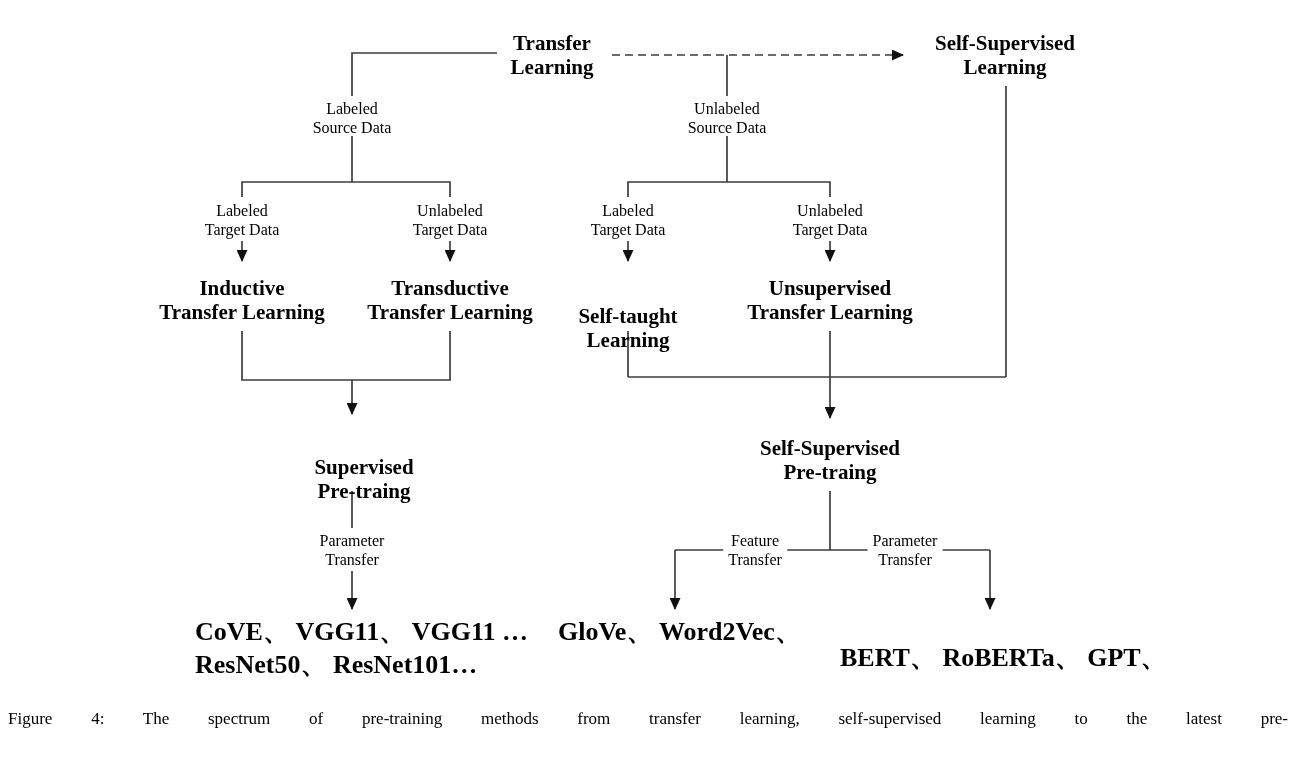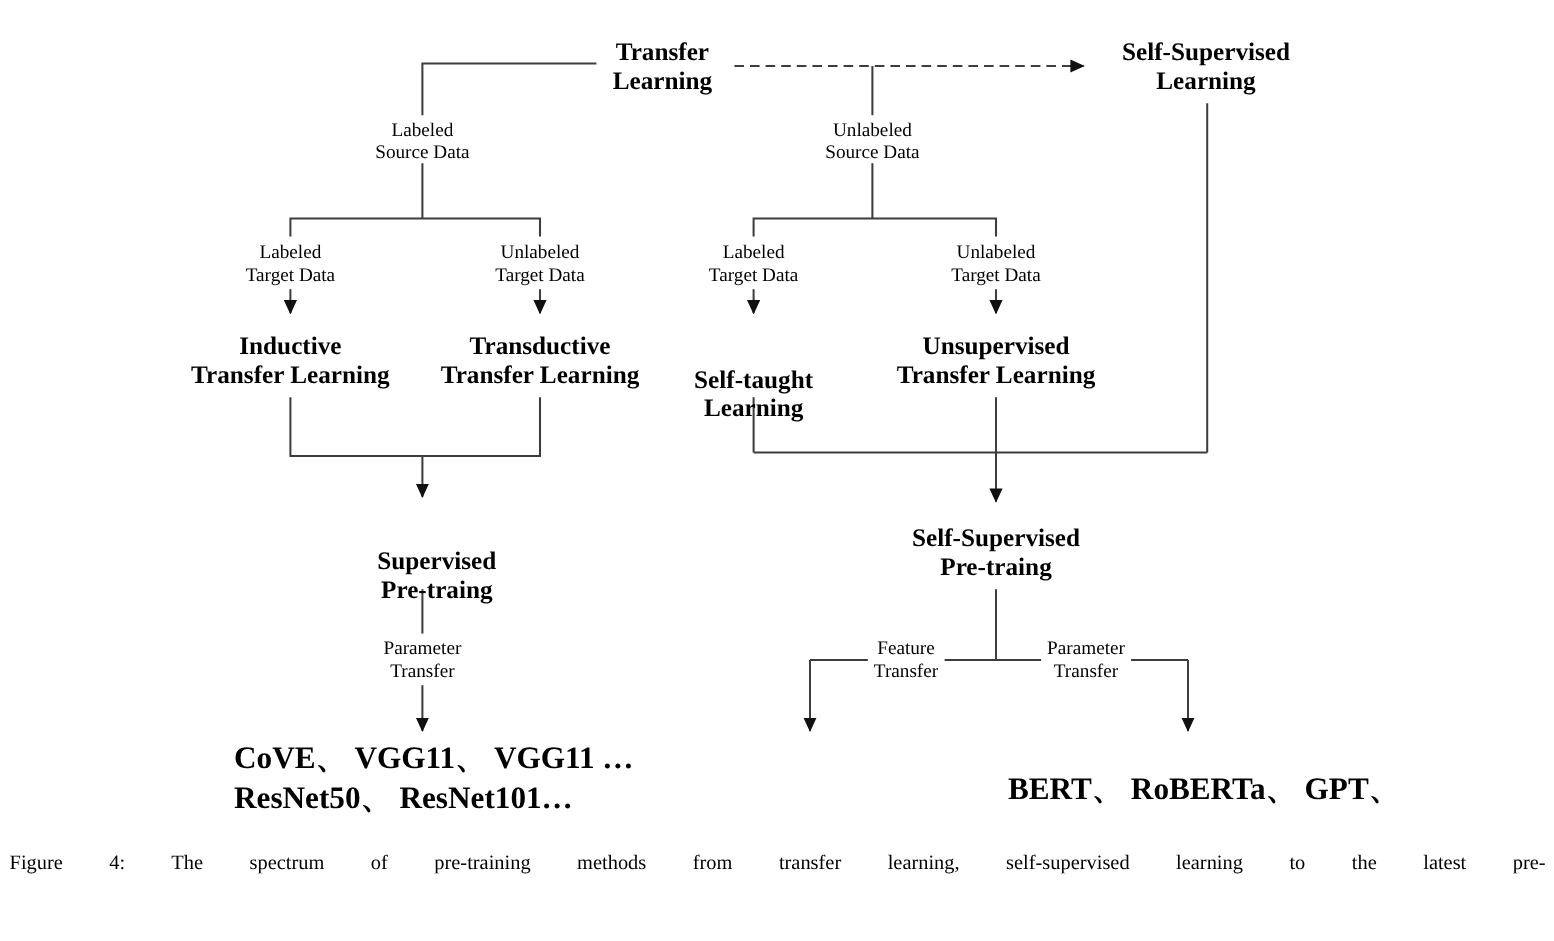--- a/index.html
+++ b/index.html
@@ -127,20 +127,21 @@
   <div class="node reg-sm on-line" style="left:905px;top:531px;">
     <div>Parameter</div>
     <div>Transfer</div>
   </div>
 
   <div class="models" style="left:195px;top:615px;">
     <div>CoVE、 VGG11、 VGG11 …</div>
     <div>ResNet50、 ResNet101…</div>
   </div>
   <div class="models" style="left:558px;top:615px;">
+    <div>GloVe、 Word2Vec、</div>
   </div>
   <div class="models" style="left:840px;top:615px;margin-top:26px;">
     <div>BERT、 RoBERTa、 GPT、</div>
   </div>
 
   <div id="caption">
     <div class="just">Figure 4: The spectrum of pre-training methods from transfer learning, self-supervised learning to the latest pre-</div>
   </div>
 
 </div>

